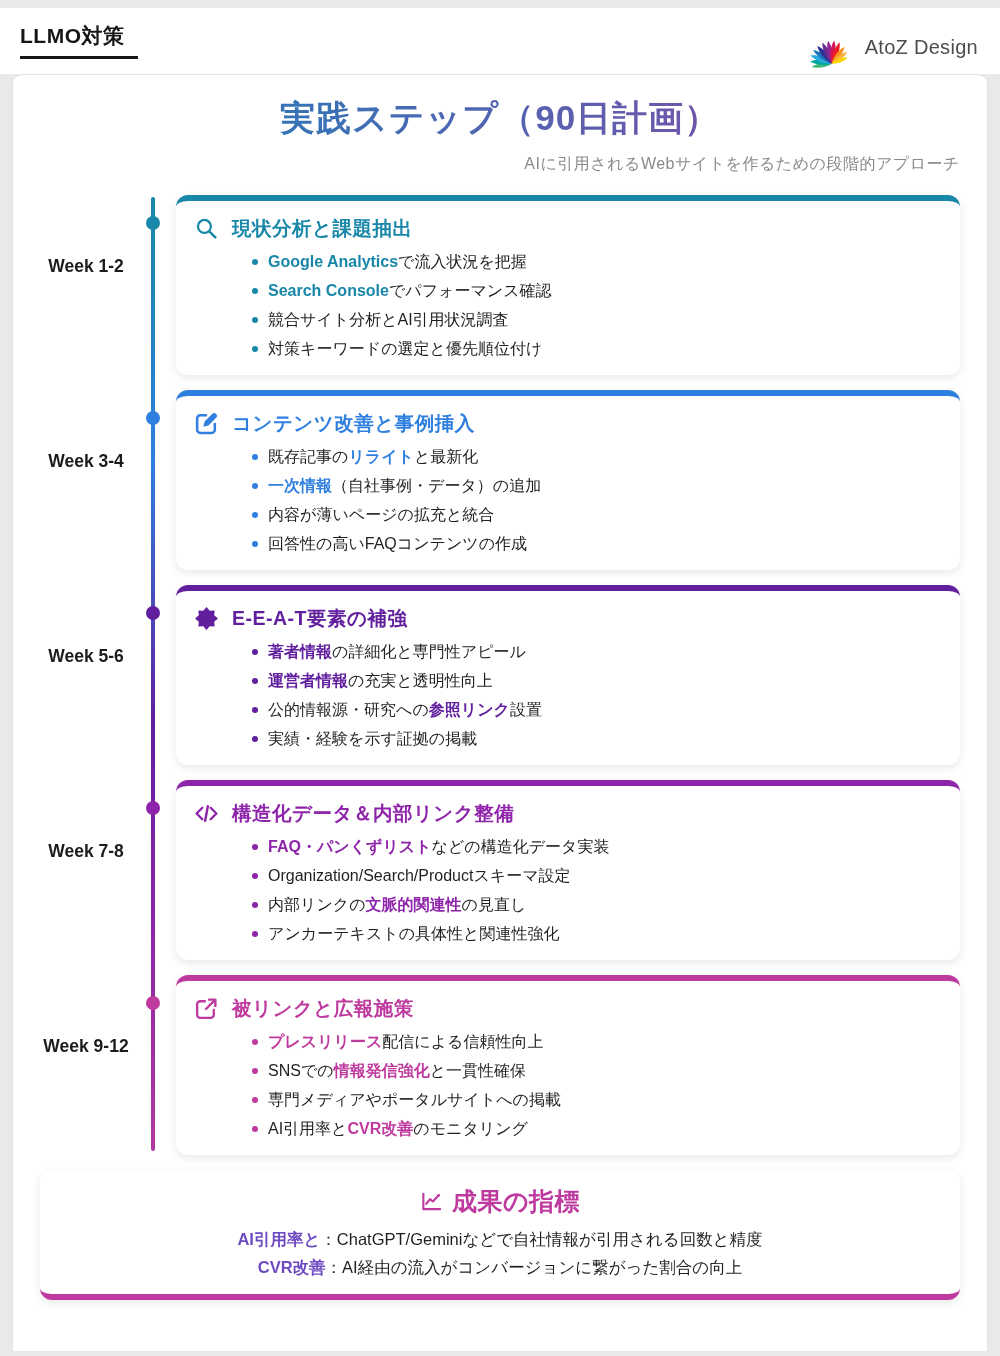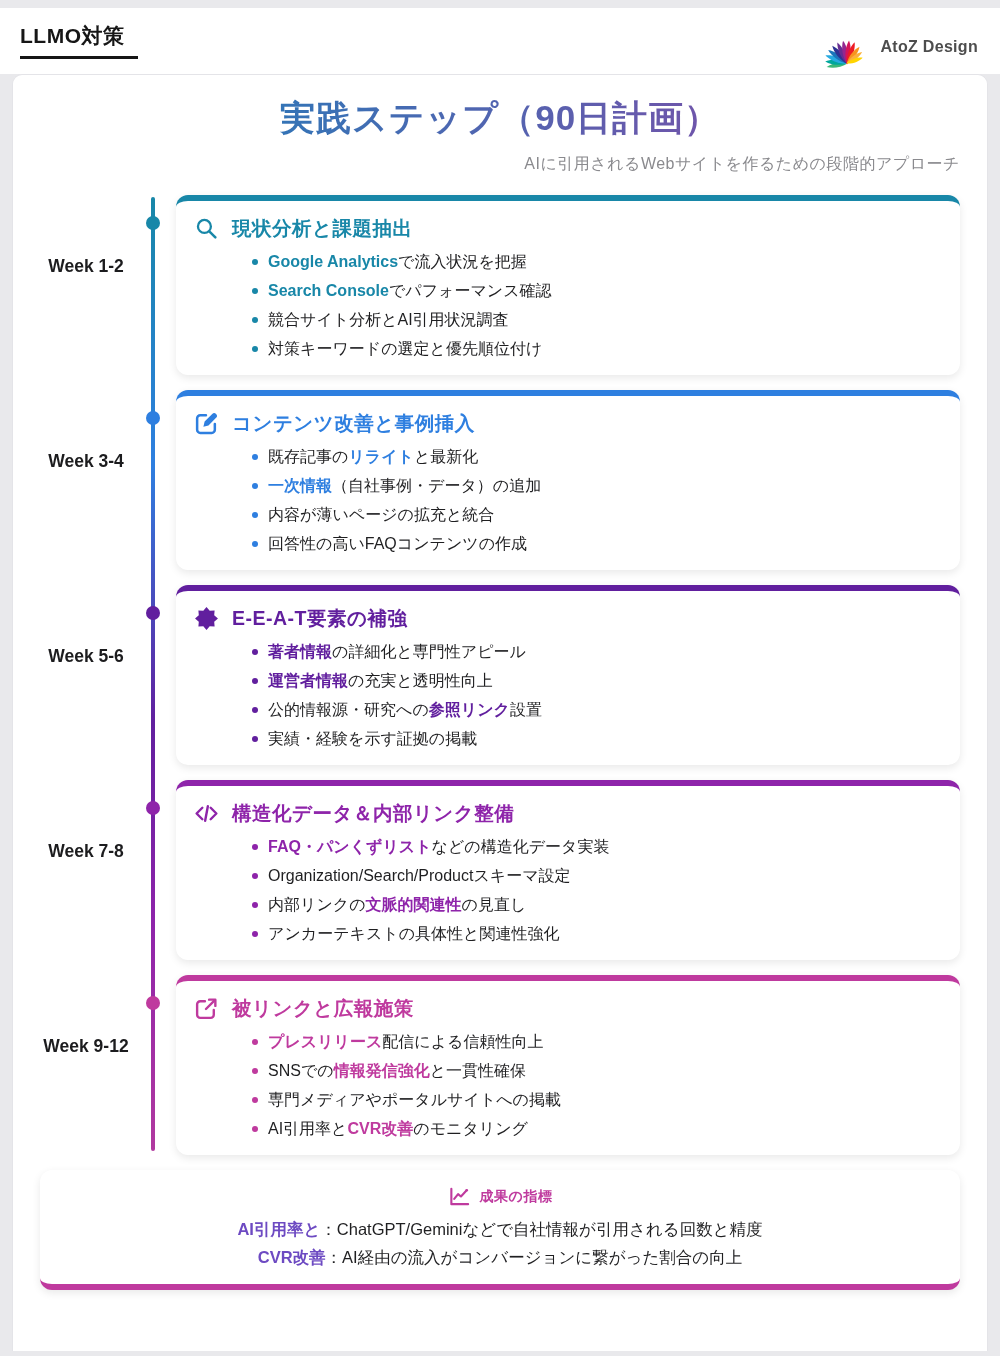--- a/index.html
+++ b/index.html
@@ -13,21 +13,21 @@
   .app-header {
     background:#fff; height:66px; padding:14px 22px 0 20px;
     display:flex; justify-content:space-between; align-items:flex-start;margin-top:8px;
   }
   .brand {
     font-size:21px; font-weight:700; color:#161616; letter-spacing:.5px;
     border-bottom:3px solid #161616; padding:0 14px 6px 0; display:inline-block;
   }
   .logo { display:flex; align-items:center; gap:7px; margin-top:2px; }
   .logo svg { width:50px; height:46px; display:block; }
-  .logo-text { font-size:16px; font-weight:700; color:#4d4d4d; letter-spacing:.3px; }
+  .logo-text { font-size:20px; font-weight:400; color:#4d4d4d; letter-spacing:.3px; }
   
   .content-panel {
     margin:0 12px; height:1277px;
     background:#ffffff;
     border:1px solid #e4e4e8; border-bottom:none;
     border-radius:10px 10px 0 0;
     padding:16px 27px 0 27px;
   }
   .page-title {
     text-align:center; font-size:35px; font-weight:800; letter-spacing:1px;
@@ -74,21 +74,21 @@
   
   .summary-card {
     margin-top:13px; background:#fff; border-radius:12px;
     border-bottom:6px solid var(--accent);
     box-shadow:0 3px 8px rgba(0,0,0,.09);
     padding:15px 20px 13px; text-align:center;
   }
   .summary-head { display:inline-flex; align-items:center; gap:9px; margin-bottom:8px; }
   .summary-icon { width:23px; height:23px; color:var(--accent); }
   .summary-icon svg { width:100%; height:100%; display:block; }
-  .summary-title { font-size:14px; font-weight:700; color:var(--accent); letter-spacing:.5px; }
+  .summary-title { font-size:25px; font-weight:700; color:var(--accent); letter-spacing:.5px; }
   .metric-line { font-size:16.5px; line-height:1.68; color:#1f1f21; }
   .metric-keyword { color:var(--kw); font-weight:700; }
 </style>
 </head>
 <body>
 
 <header class="app-header">
   <div class="brand">LLMO対策</div>
   <div class="logo">
     <span>

